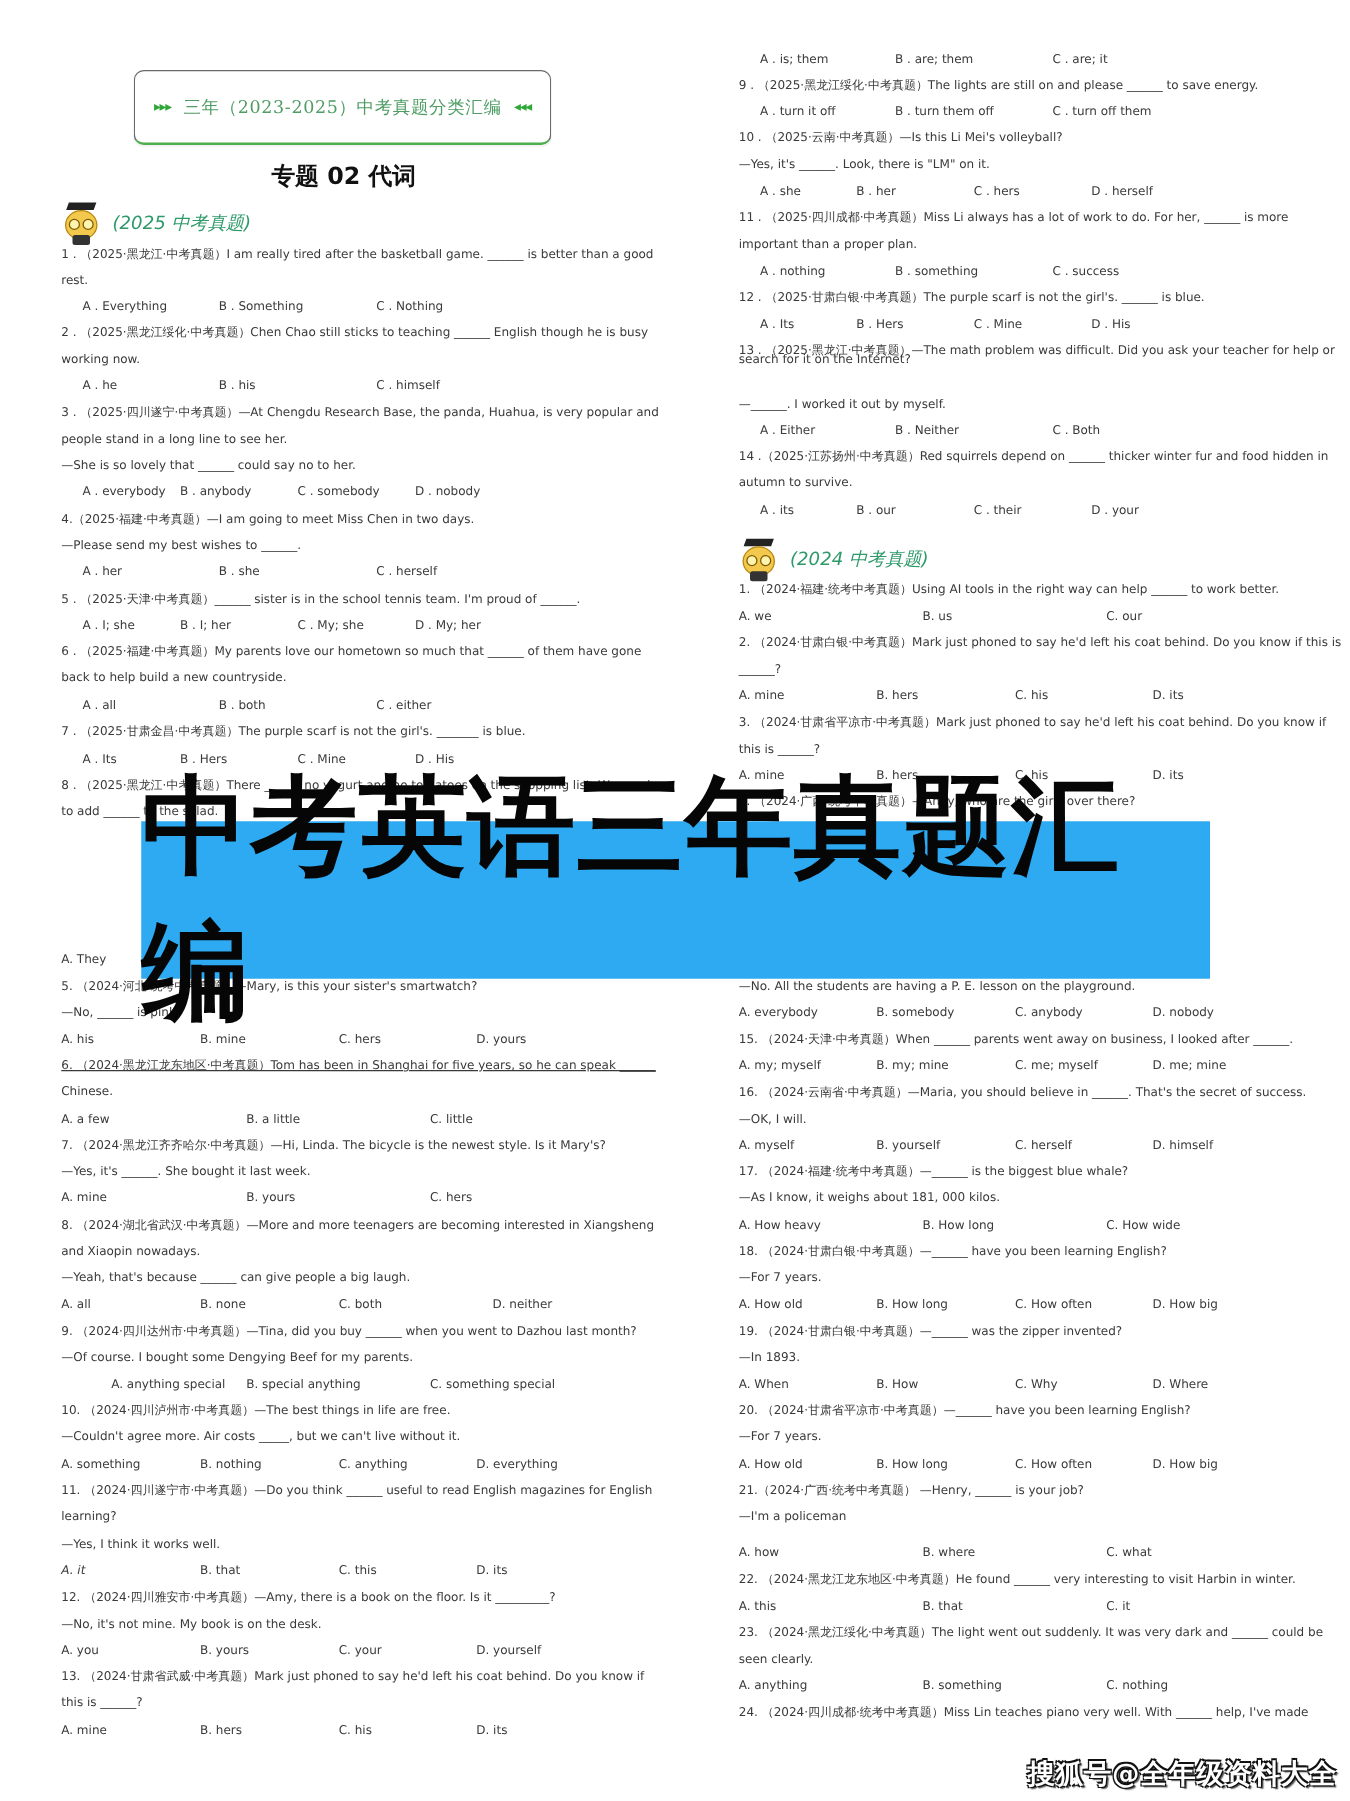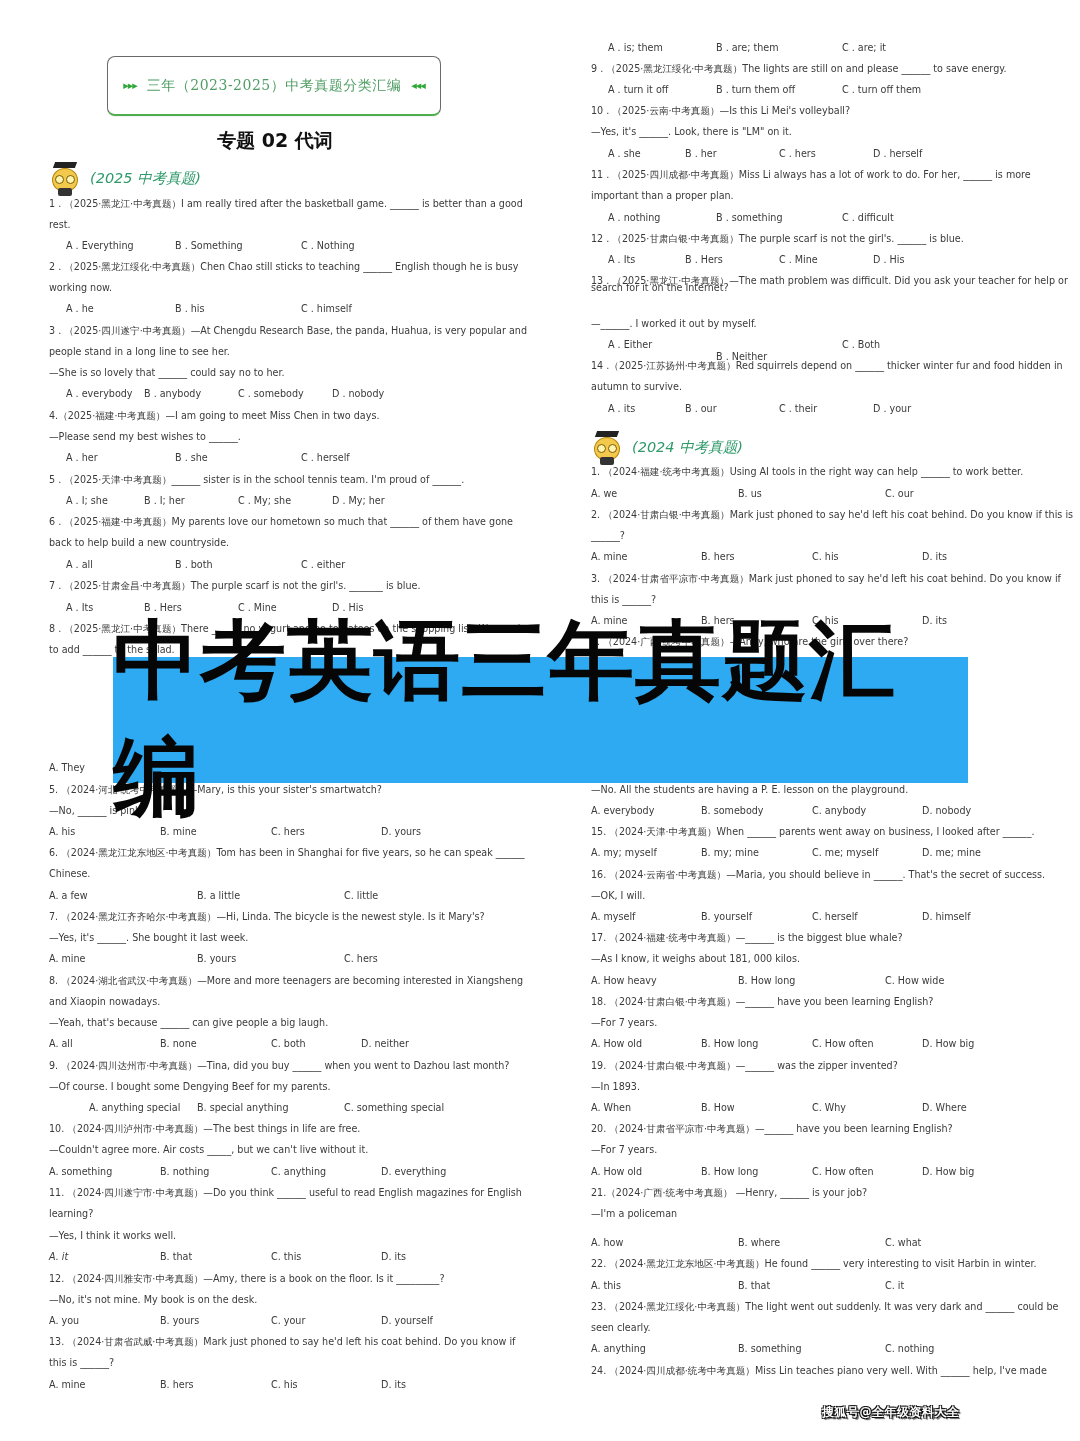--- a/index.html
+++ b/index.html
@@ -33,21 +33,21 @@
   .mascot .cap { position: absolute; left: 6px; top: 2px; width: 22px; height: 6px; background: #222; transform: skewX(-20deg); }
   .mascot .body { position: absolute; left: 10px; top: 28px; width: 14px; height: 8px; background: #333; border-radius: 2px; }
   .section-label { color: #2e9a6a; font-size: 14.5px; margin-left: 2px; }
 
   .banner {
     position: absolute; left: 113px; top: 657px; width: 855px; height: 126px;
     background: #2eaaf2; display: flex; align-items: center; justify-content: center;
   }
   .banner-text { font-size: 86px; font-weight: bold; color: #060606; letter-spacing: 1px; font-family: "DejaVu Sans", sans-serif; }
 
-  .watermark { position: absolute; left: 822px; top: 1404px; font-size: 12px; font-weight: bold; color: #ffffff;
+  .watermark { position: absolute; left: 822px; top: 1404px; font-size: 22px; font-weight: bold; color: #ffffff;
     text-shadow: -1px -1px 0 #111, 1px -1px 0 #111, -1px 1px 0 #111, 1px 1px 0 #111, 2px 2px 1px #555; letter-spacing: 0.5px; }
 </style>
 </head>
 <body>
 
 <div class="header-box">
   <span class="header-arrows">▸▸▸</span>
   <span class="header-text">三年（2023-2025）中考真题分类汇编</span>
   <span class="header-arrows">◂◂◂</span>
 </div>
@@ -90,21 +90,21 @@
     <div class="line" style="top: 430px; left: 9px;">—Please send my best wishes to ______.</div>
     <div class="line" style="top: 473px; left: 9px;">5 . （2025·天津·中考真题）______ sister is in the school tennis team. I'm proud of ______.</div>
     <div class="line" style="top: 515px; left: 9px;">6 . （2025·福建·中考真题）My parents love our hometown so much that ______ of them have gone</div>
     <div class="line" style="top: 536px; left: 9px;">back to help build a new countryside.</div>
     <div class="line" style="top: 579px; left: 9px;">7 . （2025·甘肃金昌·中考真题）The purple scarf is not the girl's. _______ is blue.</div>
     <div class="line" style="top: 622px; left: 9px;">8 . （2025·黑龙江·中考真题）There ______ no yogurt and no tomatoes on the shopping list. We need</div>
     <div class="line" style="top: 643px; left: 9px;">to add ______ to the salad.</div>
     <div class="line" style="top: 761px; left: 9px;">A. They</div>
     <div class="line" style="top: 783px; left: 9px;">5. （2024·河北·统考中考真题）—Mary, is this your sister's smartwatch?</div>
     <div class="line" style="top: 804px; left: 9px;">—No, ______ is pink.</div>
-    <div class="line" style="top: 846px; left: 9px;">6. （2024·黑龙江龙东地区·中考真题）Tom has been in Shanghai for five years, so he can speak ______</div>
+    <div class="line" style="top: 846px; left: 9px; text-decoration: underline;">6. （2024·黑龙江龙东地区·中考真题）Tom has been in Shanghai for five years, so he can speak ______</div>
     <div class="line" style="top: 867px; left: 9px;">Chinese.</div>
     <div class="line" style="top: 910px; left: 9px;">7. （2024·黑龙江齐齐哈尔·中考真题）—Hi, Linda. The bicycle is the newest style. Is it Mary's?</div>
     <div class="line" style="top: 931px; left: 9px;">—Yes, it's ______. She bought it last week.</div>
     <div class="line" style="top: 974px; left: 9px;">8. （2024·湖北省武汉·中考真题）—More and more teenagers are becoming interested in Xiangsheng</div>
     <div class="line" style="top: 995px; left: 9px;">and Xiaopin nowadays.</div>
     <div class="line" style="top: 1016px; left: 9px;">—Yeah, that's because ______ can give people a big laugh.</div>
     <div class="line" style="top: 1059px; left: 9px;">9. （2024·四川达州市·中考真题）—Tina, did you buy ______ when you went to Dazhou last month?</div>
     <div class="line" style="top: 1080px; left: 9px;">—Of course. I bought some Dengying Beef for my parents.</div>
     <div class="line" style="top: 1122px; left: 9px;">10. （2024·四川泸州市·中考真题）—The best things in life are free.</div>
     <div class="line" style="top: 1143px; left: 9px;">—Couldn't agree more. Air costs _____, but we can't live without it.</div>
@@ -166,21 +166,21 @@
     </div>
     <div class="opts" style="top: 952px; left: 0px; width: 480px;">
       <span class="opt" style="left: 9px;">A. mine</span>
       <span class="opt" style="left: 157px;">B. yours</span>
       <span class="opt" style="left: 304px;">C. hers</span>
     </div>
     <div class="opts" style="top: 1037px; left: 0px; width: 480px;">
       <span class="opt" style="left: 9px;">A. all</span>
       <span class="opt" style="left: 120px;">B. none</span>
       <span class="opt" style="left: 231px;">C. both</span>
-      <span class="opt" style="left: 321px;">D. neither</span>
+      <span class="opt" style="left: 354px;">D. neither</span>
     </div>
     <div class="opts" style="top: 1101px; left: 0px; width: 480px;">
       <span class="opt" style="left: 9px; margin-left: 40px;">A. anything special</span>
       <span class="opt" style="left: 157px;">B. special anything</span>
       <span class="opt" style="left: 304px;">C. something special</span>
     </div>
     <div class="opts" style="top: 1165px; left: 0px; width: 480px;">
       <span class="opt" style="left: 9px;">A. something</span>
       <span class="opt" style="left: 120px;">B. nothing</span>
       <span class="opt" style="left: 231px;">C. anything</span>
@@ -253,31 +253,31 @@
     </div>
     <div class="opts" style="top: 147px; left: 0px; width: 480px;">
       <span class="opt" style="left: 26px;">A . she</span>
       <span class="opt" style="left: 103px;">B . her</span>
       <span class="opt" style="left: 197px;">C . hers</span>
       <span class="opt" style="left: 291px;">D . herself</span>
     </div>
     <div class="opts" style="top: 211px; left: 0px; width: 480px;">
       <span class="opt" style="left: 26px;">A . nothing</span>
       <span class="opt" style="left: 134px;">B . something</span>
-      <span class="opt" style="left: 260px;">C . difficult</span>
+      <span class="opt" style="left: 260px;">C . success</span>
     </div>
     <div class="opts" style="top: 253px; left: 0px; width: 480px;">
       <span class="opt" style="left: 26px;">A . Its</span>
       <span class="opt" style="left: 103px;">B . Hers</span>
       <span class="opt" style="left: 197px;">C . Mine</span>
       <span class="opt" style="left: 291px;">D . His</span>
     </div>
     <div class="opts" style="top: 338px; left: 0px; width: 480px;">
       <span class="opt" style="left: 26px;">A . Either</span>
-      <span class="opt" style="left: 134px; margin-top: 12px;">B . Neither</span>
+      <span class="opt" style="left: 134px;">B . Neither</span>
       <span class="opt" style="left: 260px;">C . Both</span>
     </div>
     <div class="opts" style="top: 402px; left: 0px; width: 480px;">
       <span class="opt" style="left: 26px;">A . its</span>
       <span class="opt" style="left: 103px;">B . our</span>
       <span class="opt" style="left: 197px;">C . their</span>
       <span class="opt" style="left: 291px;">D . your</span>
     </div>
     <div class="opts" style="top: 487px; left: 0px; width: 480px;">
       <span class="opt" style="left: 9px;">A. we</span>

